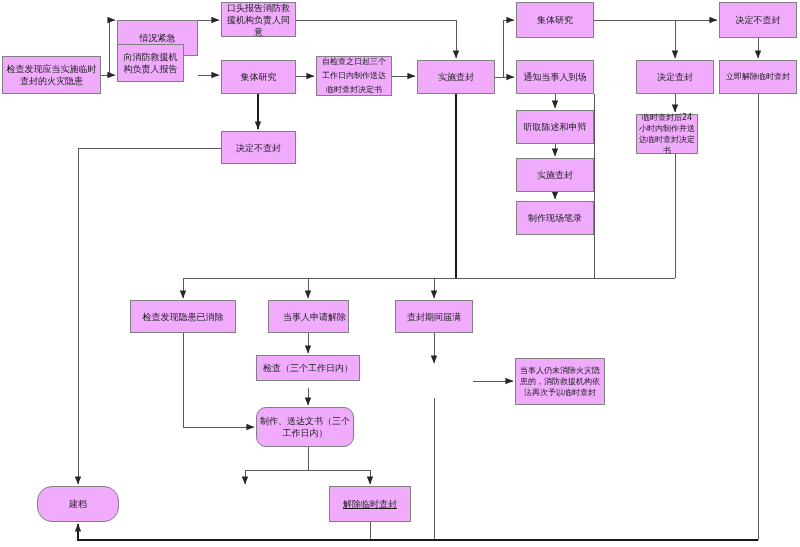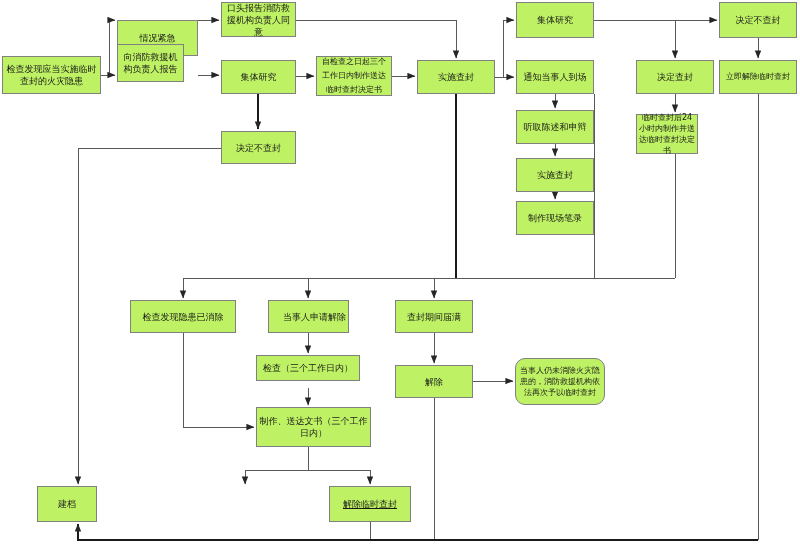--- a/index.html
+++ b/index.html
@@ -21,21 +21,21 @@
     position: absolute;
     left: 0;
     top: 0;
     width: 800px;
     height: 547px;
   }
   .node {
     position: absolute;
     box-sizing: border-box;
     border: 1px solid #808080;
-    background: #bef264;
+    background: #f0abfc;
     display: flex;
     align-items: center;
     justify-content: center;
     text-align: center;
     color: #1a1a1a;
     font-size: 9px;
     line-height: 12px;
     letter-spacing: 0px;
     padding: 1px 2px;
     z-index: 2;
@@ -181,29 +181,26 @@
     </div>
   <div class="node" style="left:268px; top:300px; width:81px; height:33px;text-align:right;">
       <span>当事人申请解除</span>
     </div>
   <div class="node" style="left:395px; top:300px; width:78px; height:33px;">
       <span>查封期间届满</span>
     </div>
   <div class="node" style="left:256px; top:355px; width:104px; height:26px;font-family:Liberation Serif, serif;">
       <span>检查（三个工作日内）</span>
     </div>
-  <div class="node" style="left:395px; top:365px; width:78px; height:33px;">
-      <span>解除</span>
-    </div>
-  <div class="node" style="left:515px; top:358px; width:90px; height:47px; font-size:8px; line-height:11px;border-radius:10px;">
+  <div class="node" style="left:515px; top:358px; width:90px; height:47px; font-size:8px; line-height:11px;">
       <span>当事人仍未消除火灾隐患的，消防救援机构依法再次予以临时查封</span>
     </div>
-  <div class="node" style="left:256px; top:407px; width:115px; height:40px;">
+  <div class="node" style="left:256px; top:407px; width:98px; height:40px;border-radius:10px;">
       <span>制作、送达文书（三个工作日内）</span>
     </div>
-  <div class="node" style="left:37px; top:486px; width:60px; height:36px;">
+  <div class="node" style="left:37px; top:486px; width:82px; height:36px;border-radius:15px;">
       <span>建档</span>
     </div>
   <div class="node" style="left:329px; top:486px; width:82px; height:36px;text-decoration:underline;">
       <span>解除临时查封</span>
     </div>
 
 </div>
 
 </body></html>

